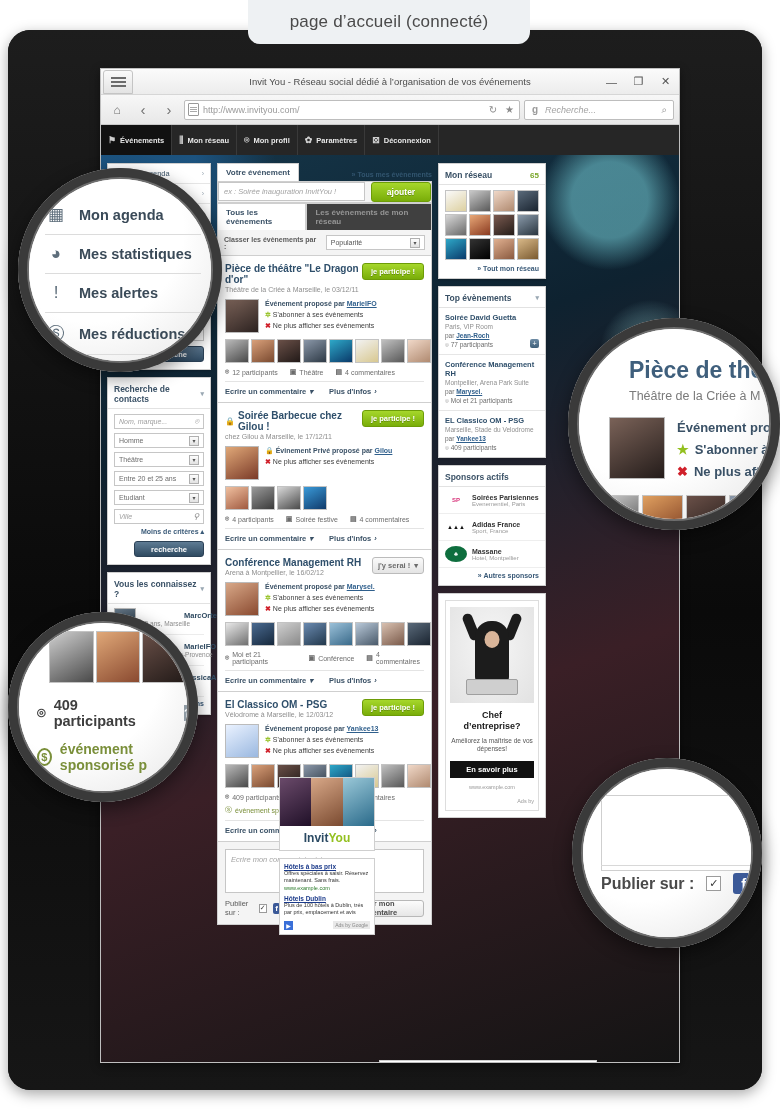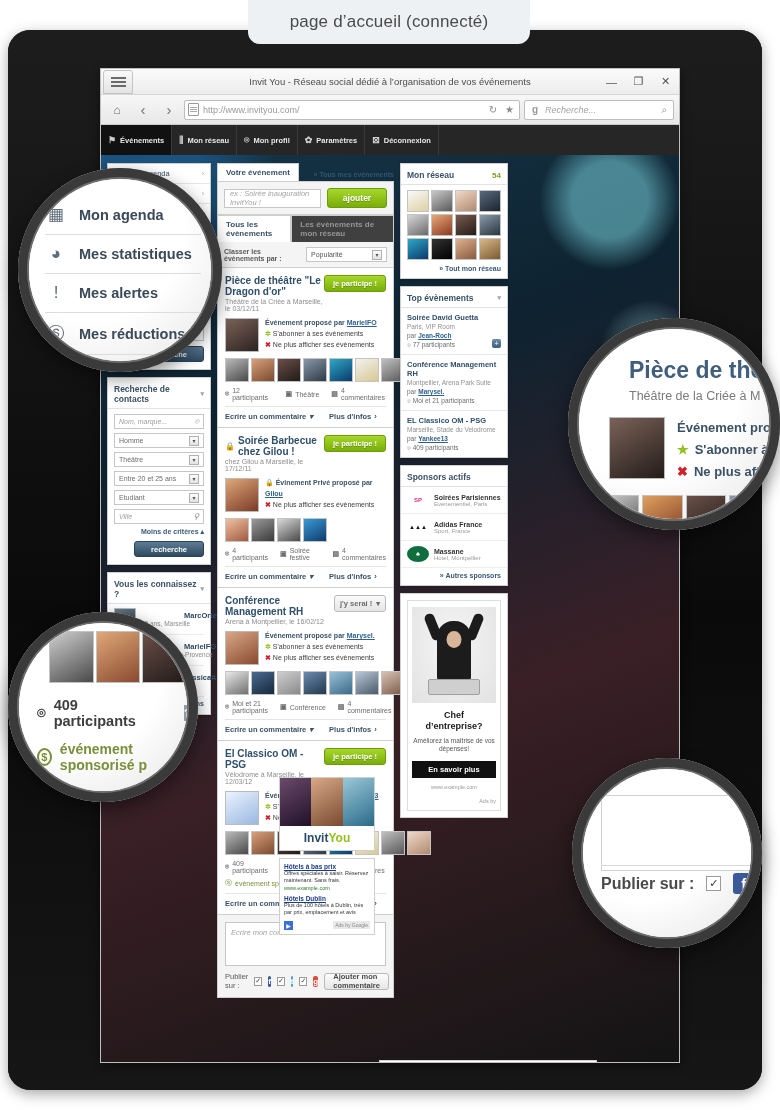--- a/index.html
+++ b/index.html
@@ -121,21 +121,21 @@
   .navitem {
     display:flex; align-items:center; gap:4px; padding:0 7px;
     color:#e8e8e8; font-size:7.5px; font-weight:bold;
     border-right:1px solid #3a3a3a;
   }
   .navitem.active { background:#111; }
   .navitem .ico{ font-size:9px; color:#cfcfcf; }
 
   .cols { display:flex; padding:8px 6px 0 6px; gap:6px; position:relative; }
   .col-left { width:104px; }
-  .col-mid { width:177px; }
+  .col-mid { width:215px; }
   .col-right { width:108px; }
 
   .panel {
     background:#fff; border:1px solid #cfcfcf; margin-bottom:7px;
     box-shadow:0 1px 2px rgba(0,0,0,.2);
   }
   .menu-list { list-style:none; }
   .menu-list li {
     display:flex; align-items:center; gap:5px;
     padding:5px 6px; font-size:7.5px; color:#3c5468;
@@ -187,22 +187,22 @@
 
   
   .tabrow{ display:flex; align-items:flex-end; }
   .tab {
     background:#fff; border:1px solid #cfcfcf; border-bottom:none;
     padding:4px 8px; font-size:8px; color:#3a5166; font-weight:bold;
   }
   .tab.muted{ background:#404040; color:#959595; }
   .tab-right{ margin-left:auto; font-size:7px; color:#32556f; font-weight:bold; padding-bottom:3px;}
   .addbox {
-    background:#f4f4f4; border:1px solid #cfcfcf; padding:6px;
-    display:flex; gap:6px; align-items:center;
+    background:#f4f4f4; border:1px solid #cfcfcf; 
+    display:flex; gap:6px; align-items:flex-start;
   }
   .addinput{
     flex:1; height:19px; background:#fff; border:1px solid #c6c6c6;
     display:flex; align-items:center; padding:0 5px;
     font-size:7.5px; font-style:italic; color:#a3a3a3;
   }
   .btn-green{
     width:60px;height:20px;border-radius:3px;
     background:linear-gradient(180deg,#a6d72b,#79ad09);
     border:1px solid #6d9c07; color:#fff; font-size:8.5px; font-weight:bold;
@@ -846,21 +846,21 @@
           </div>
         </div>
 
       </div>
 
       <div class="col-right">
 
         <div class="panel">
           <div class="panel-head">
             <span>Mon réseau</span>
-            <span style="color:#7aa62a;font-size:8px">54</span>
+            <span style="color:#7aa62a;font-size:8px">65</span>
           </div>
           <div class="net-grid">
             <div class="th" style="background:linear-gradient(150deg,#fafafa,#ddd0a0)"></div>
             <div class="th" style="background:linear-gradient(150deg,#c8c8c8,#5a5a5a)"></div>
             <div class="th" style="background:linear-gradient(150deg,#f0d8c8,#b08a70)"></div>
             <div class="th" style="background:linear-gradient(150deg,#5a6a7a,#1a2430)"></div>
             <div class="th" style="background:linear-gradient(150deg,#d8d8d8,#6a6a6a)"></div>
             <div class="th" style="background:linear-gradient(150deg,#e8a878,#8a3a20)"></div>
             <div class="th" style="background:linear-gradient(150deg,#7a5a50,#241c18)"></div>
             <div class="th" style="background:linear-gradient(150deg,#8a9aaa,#2a3640)"></div>

